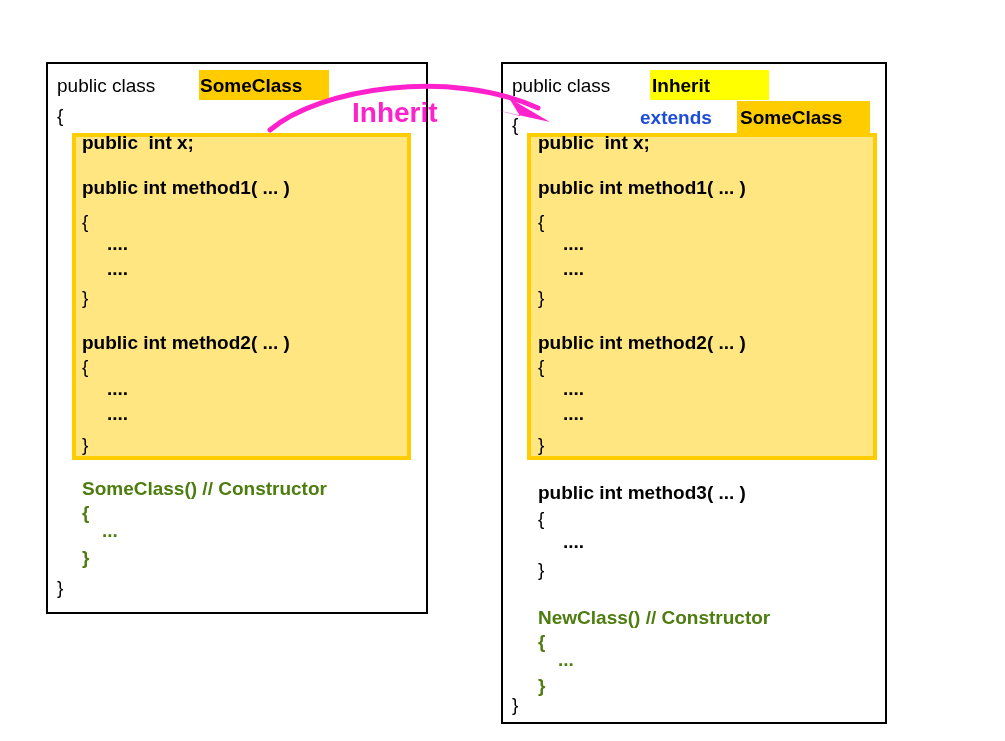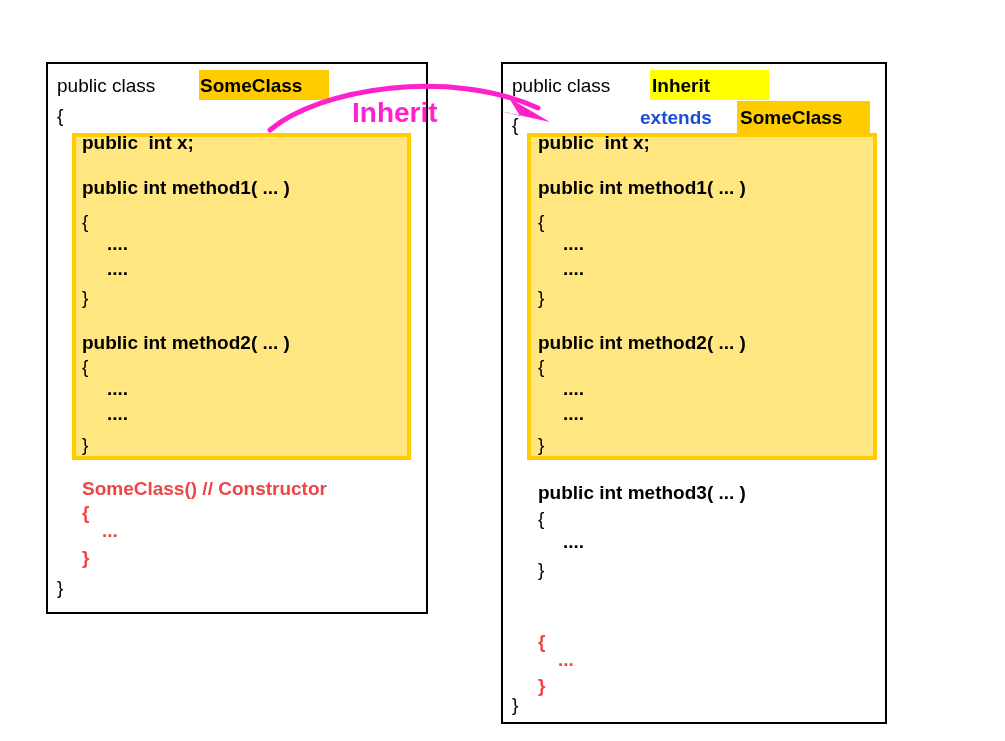--- a/index.html
+++ b/index.html
@@ -52,21 +52,21 @@
     font-size: 19px;
     font-weight: bold;
     color: #000000;
     letter-spacing: 0px;
     line-height: 1;
   }
   .code-line.thin {
     font-weight: normal;
   }
   .code-line.red {
-    color: #ef4444;
+    color: #4d7c0f;
   }
   .code-line.blue {
     color: #1d4ed8;
   }
 
   
   .hl {
     position: absolute;
     z-index: 1;
   }
@@ -181,20 +181,21 @@
     <div class="code-line thin" style="left:538px; top:357px;">{</div>
     <div class="code-line" style="left:563px; top:379px;">....</div>
     <div class="code-line" style="left:563px; top:404px;">....</div>
     <div class="code-line thin" style="left:538px; top:435px;">}</div>
 
     <div class="code-line" style="left:538px; top:483px;">public int method3( ... )</div>
     <div class="code-line thin" style="left:538px; top:509px;">{</div>
     <div class="code-line" style="left:563px; top:532px;">....</div>
     <div class="code-line thin" style="left:538px; top:560px;">}</div>
 
+    <div class="code-line red" style="left:538px; top:608px;">NewClass() // Constructor</div>
     <div class="code-line red" style="left:538px; top:632px;">{</div>
     <div class="code-line red" style="left:558px; top:650px;">...</div>
     <div class="code-line red" style="left:538px; top:676px;">}</div>
 
     <div class="code-line thin" style="left:512px; top:695px;">}</div>
   </div>
 
   <svg id="inherit-arrow" viewBox="0 0 320 90" width="320" height="90">
     <path d="M 20 70 C 70 28, 200 8, 288 48" stroke="#ff22cc" stroke-width="5" fill="none" stroke-linecap="round"></path>
     <polygon points="300 62, 259 38, 270 56, 246 50" fill="#ff22cc"></polygon>

